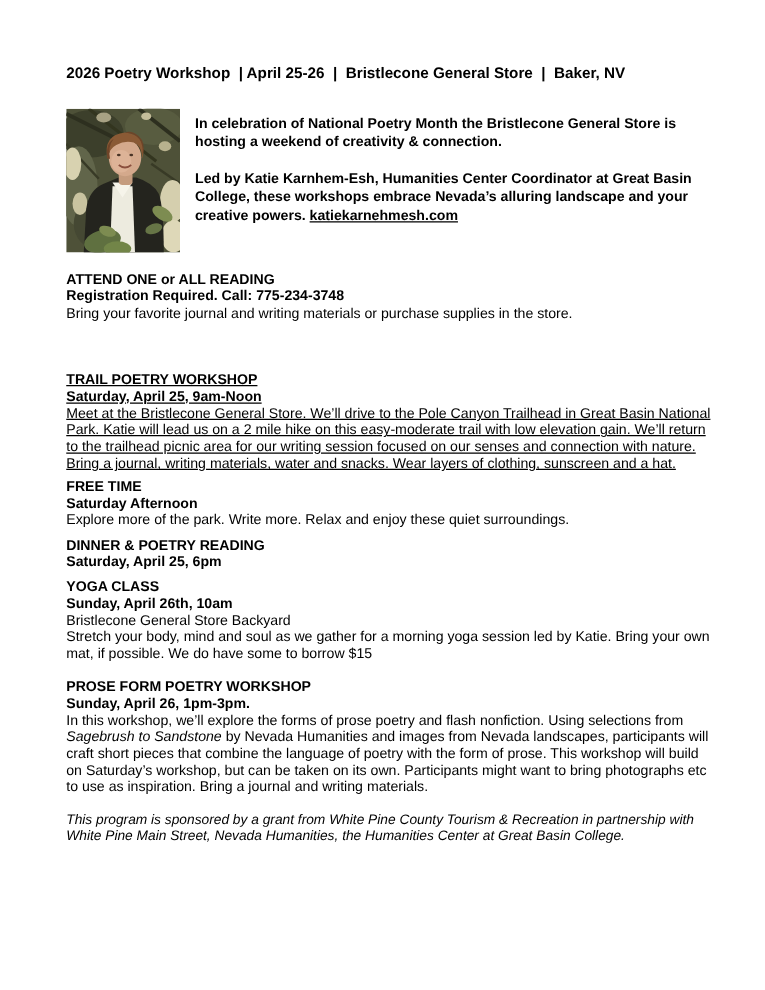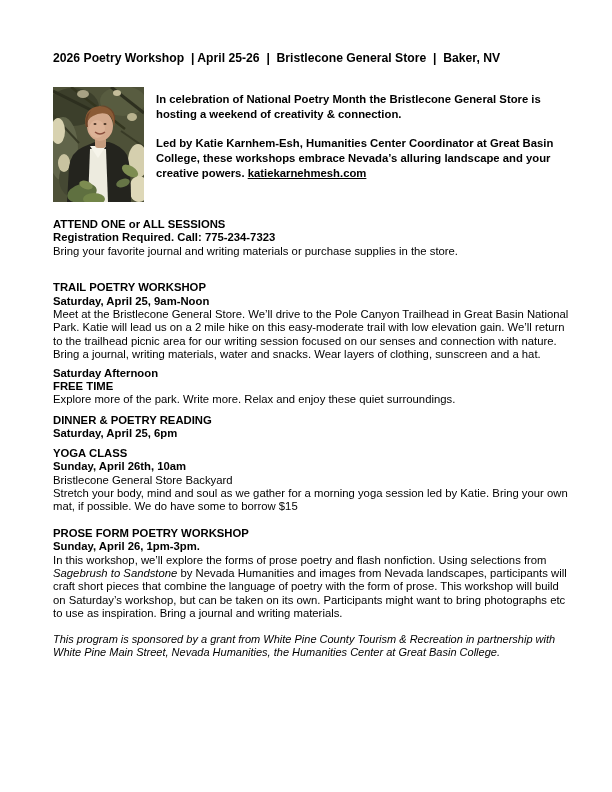--- a/index.html
+++ b/index.html
@@ -50,21 +50,21 @@
     cursor: pointer;
   }
   .section {
     font-size: 11.3px;
     line-height: 13.4px;
     max-width: 516px;
   }
   .section p { margin: 0; }
   .bold { font-weight: bold; }
   .it { font-style: italic; }
-  #section-trail   { margin-top: 23px; }
+  #section-trail   { margin-top: 40px; text-decoration: underline; }
   #section-free    { margin-top: 5px; }
   #section-dinner  { margin-top: 7px; }
   #section-yoga    { margin-top: 6px; }
   #section-lunch   { margin-top: 5px; }
   #section-prose   { margin-top: 13px; }
   .footer-note {
     margin: 12px 0 12px 0;
     font-size: 11px;
     line-height: 13.4px;
     font-style: italic;
@@ -117,34 +117,34 @@
         <ellipse cx="70" cy="96" rx="7" ry="4" fill="#667546" transform="rotate(-18 70 96)"></ellipse>
       </svg>
     </div>
     <div class="intro-text">
       <p>In celebration of National Poetry Month the Bristlecone General Store is hosting a weekend of creativity &amp; connection.</p>
       <p><span>Led by Katie Karnhem-Esh, Humanities Center Coordinator at Great Basin College, these workshops embrace Nevada’s alluring landscape and your creative powers. </span><a class="link">katiekarnehmesh.com</a></p>
     </div>
   </div>
 
   <div class="section" id="section-attend">
-    <p class="bold">ATTEND ONE or ALL SESSIONS</p>
-    <p class="bold">Registration Required. Call: 775-234-7323</p>
+    <p class="bold">ATTEND ONE or ALL READING</p>
+    <p class="bold">Registration Required. Call: 775-234-3748</p>
     <p>Bring your favorite journal and writing materials or purchase supplies in the store.</p>
   </div>
 
   <div class="section" id="section-trail">
     <p class="bold">TRAIL POETRY WORKSHOP</p>
     <p class="bold">Saturday, April 25, 9am-Noon</p>
     <p>Meet at the Bristlecone General Store. We’ll drive to the Pole Canyon Trailhead in Great Basin National Park. Katie will lead us on a 2 mile hike on this easy-moderate trail with low elevation gain. We’ll return to the trailhead picnic area for our writing session focused on our senses and connection with nature. Bring a journal, writing materials, water and snacks. Wear layers of clothing, sunscreen and a hat.</p>
   </div>
 
   <div class="section" id="section-free">
+    <p class="bold">FREE TIME</p>
     <p class="bold">Saturday Afternoon</p>
-    <p class="bold">FREE TIME</p>
     <p>Explore more of the park. Write more. Relax and enjoy these quiet surroundings.</p>
   </div>
 
   <div class="section" id="section-dinner">
     <p class="bold">DINNER &amp; POETRY READING</p>
     <p class="bold">Saturday, April 25, 6pm</p>
   </div>
 
   <div class="section" id="section-yoga">
     <p class="bold">YOGA CLASS</p>

